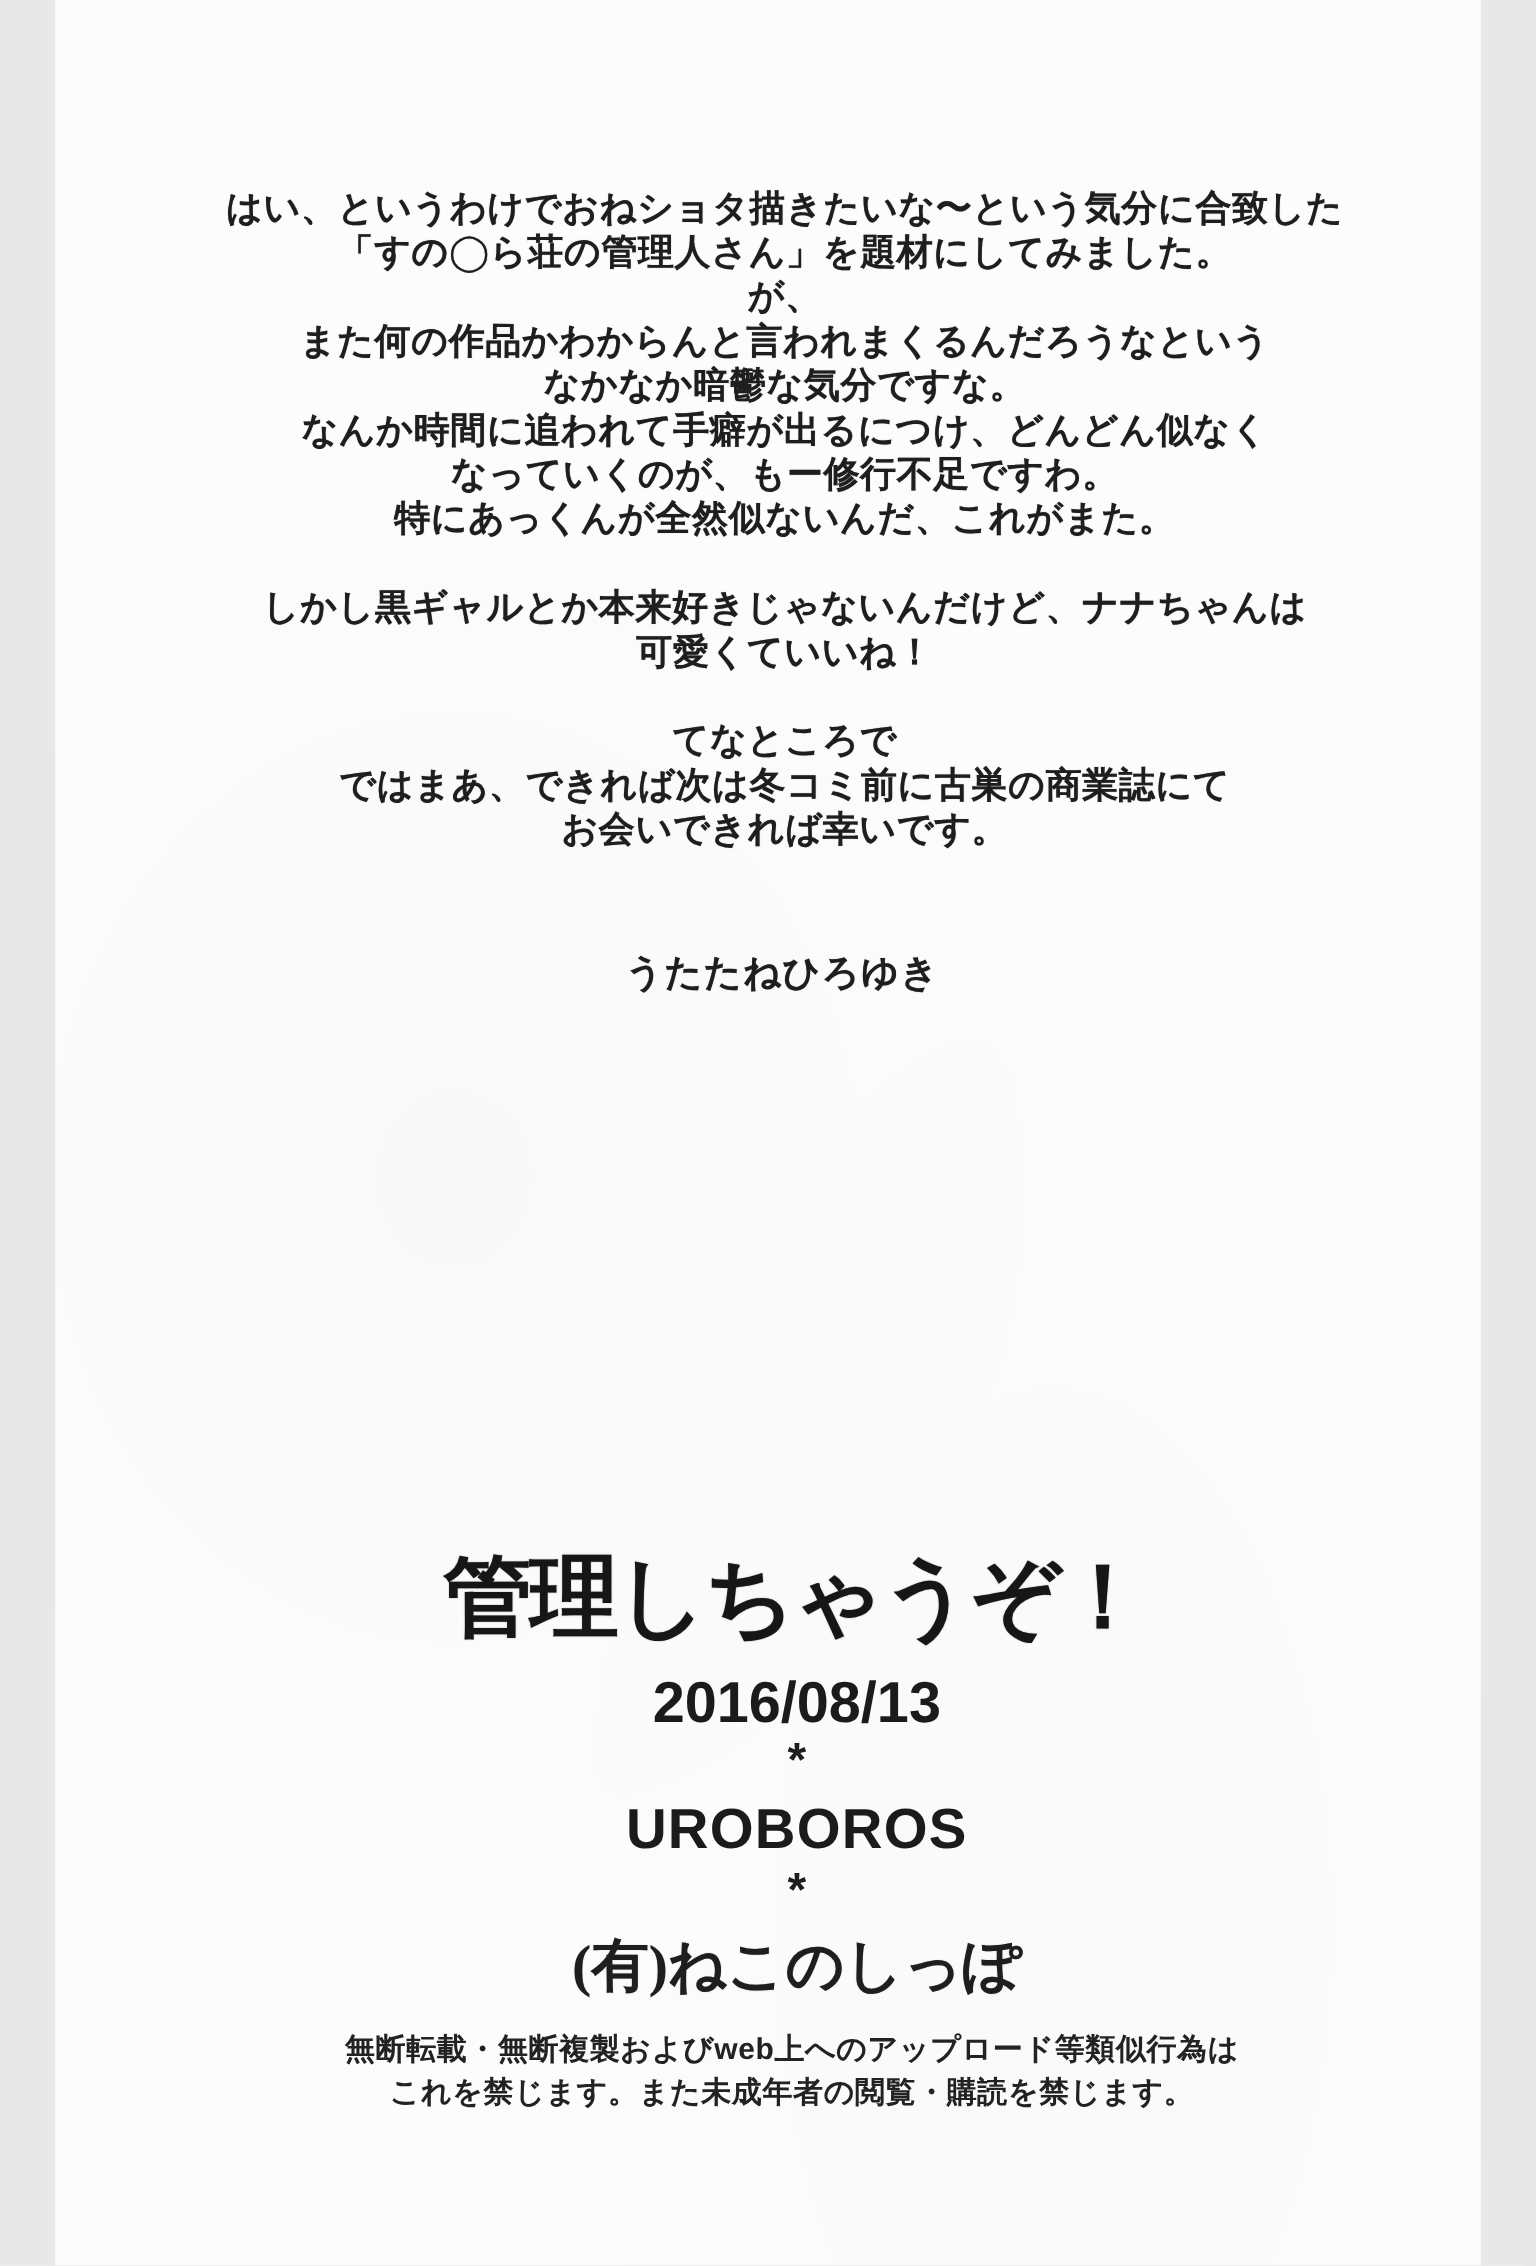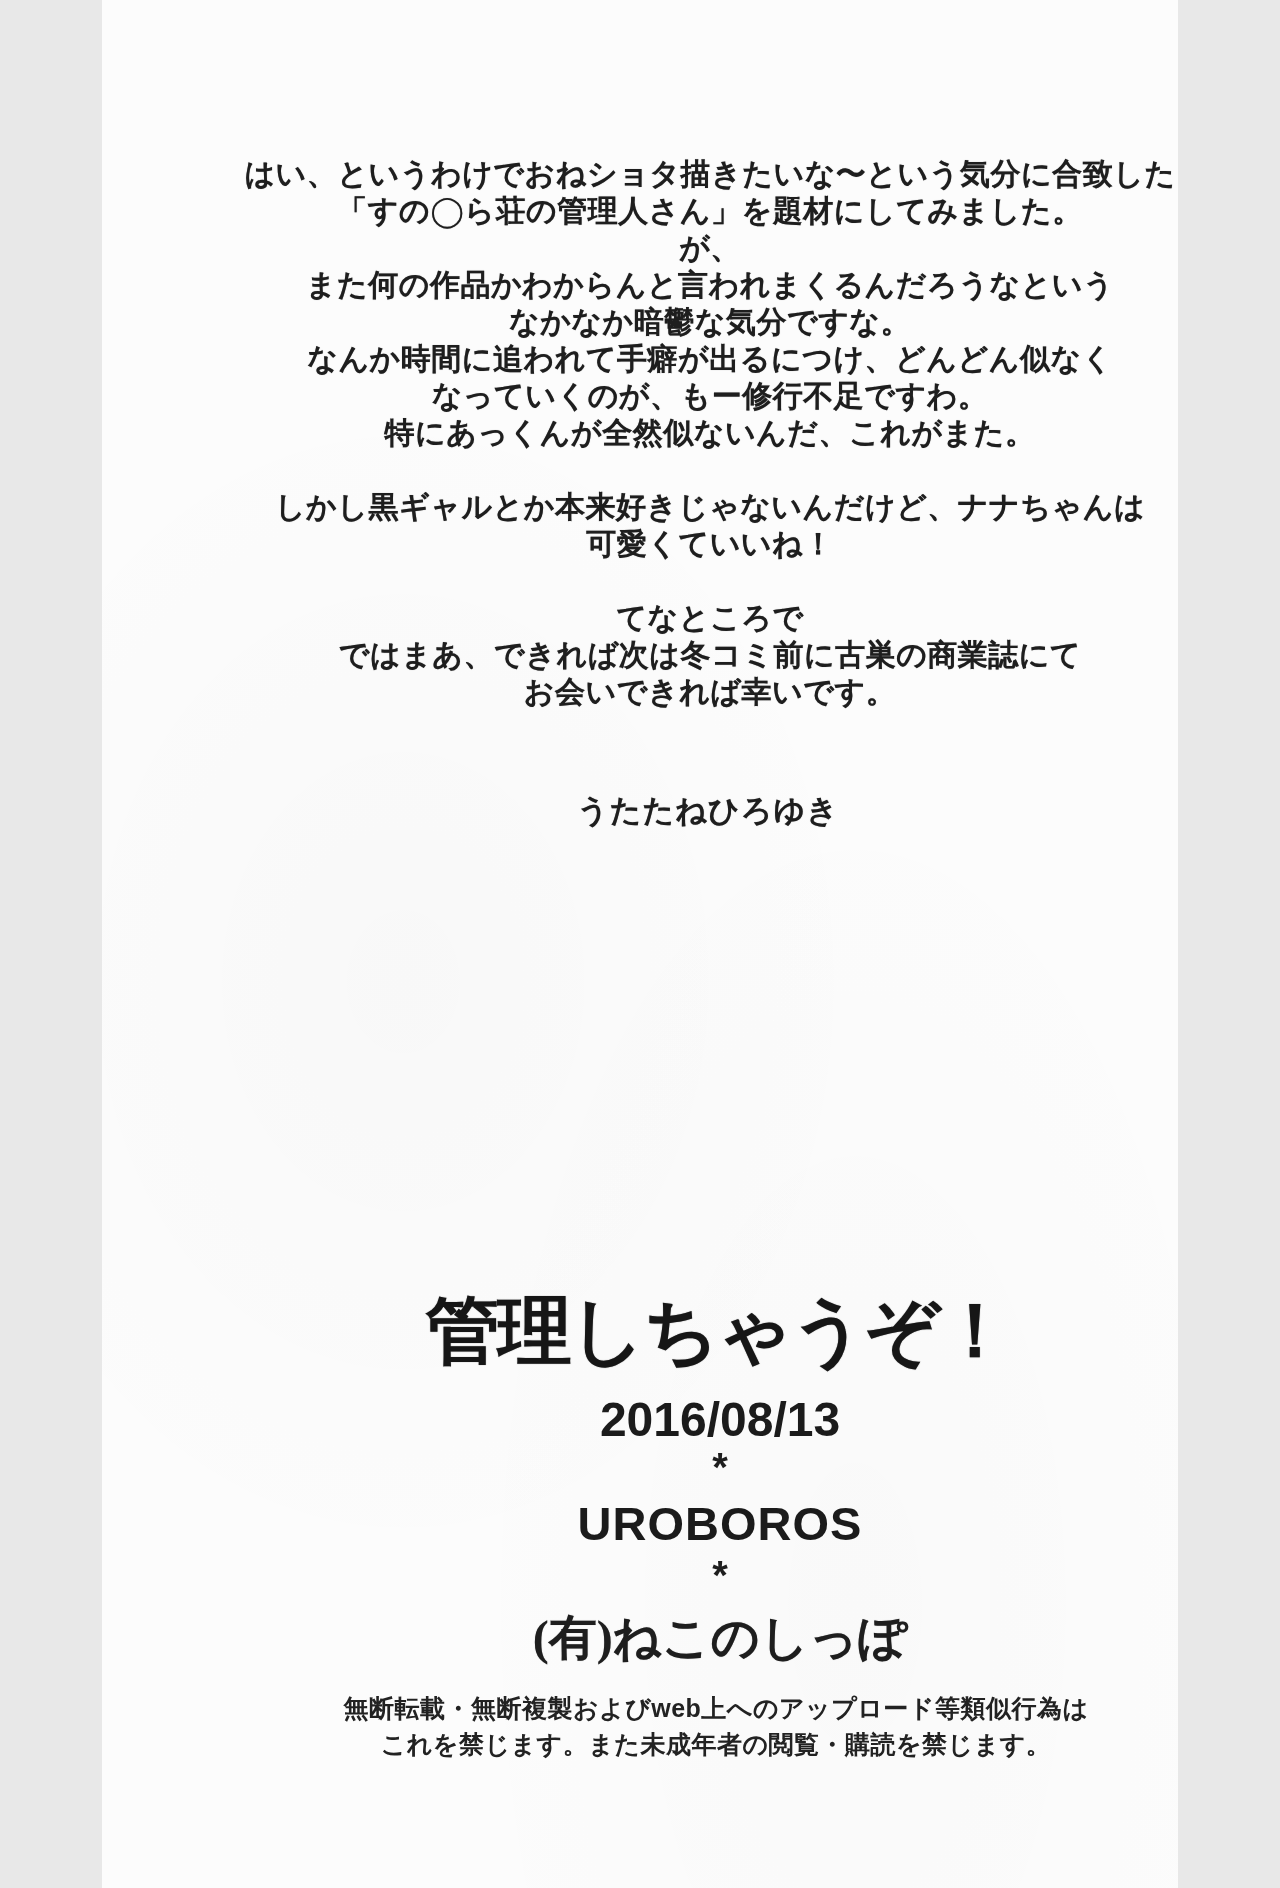--- a/index.html
+++ b/index.html
@@ -2,21 +2,21 @@
 <html><head>
 <meta charset="utf-8">
 <style>
   html, body {
     margin: 0;
     padding: 0;
     background: #e8e8e8;
   }
   .page {
     position: relative;
-    width: 1076px;
+    width: 1188px;
     height: 1888px;
     margin: 0 auto;
     background:
       radial-gradient(ellipse at 28% 52%, rgba(0,0,0,0.015), transparent 45%),
       radial-gradient(ellipse at 70% 85%, rgba(0,0,0,0.012), transparent 40%),
       #fcfcfc;
     overflow: hidden;
     color: #1e1e1e;
   }
   .block {

